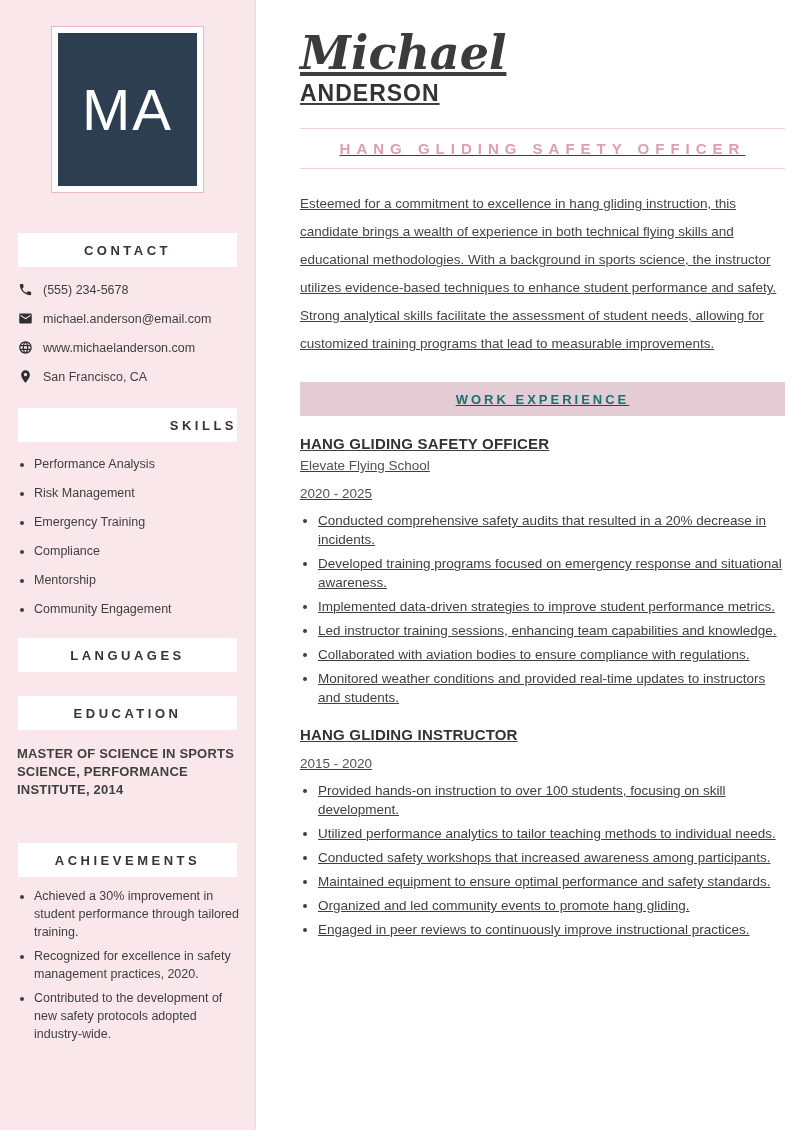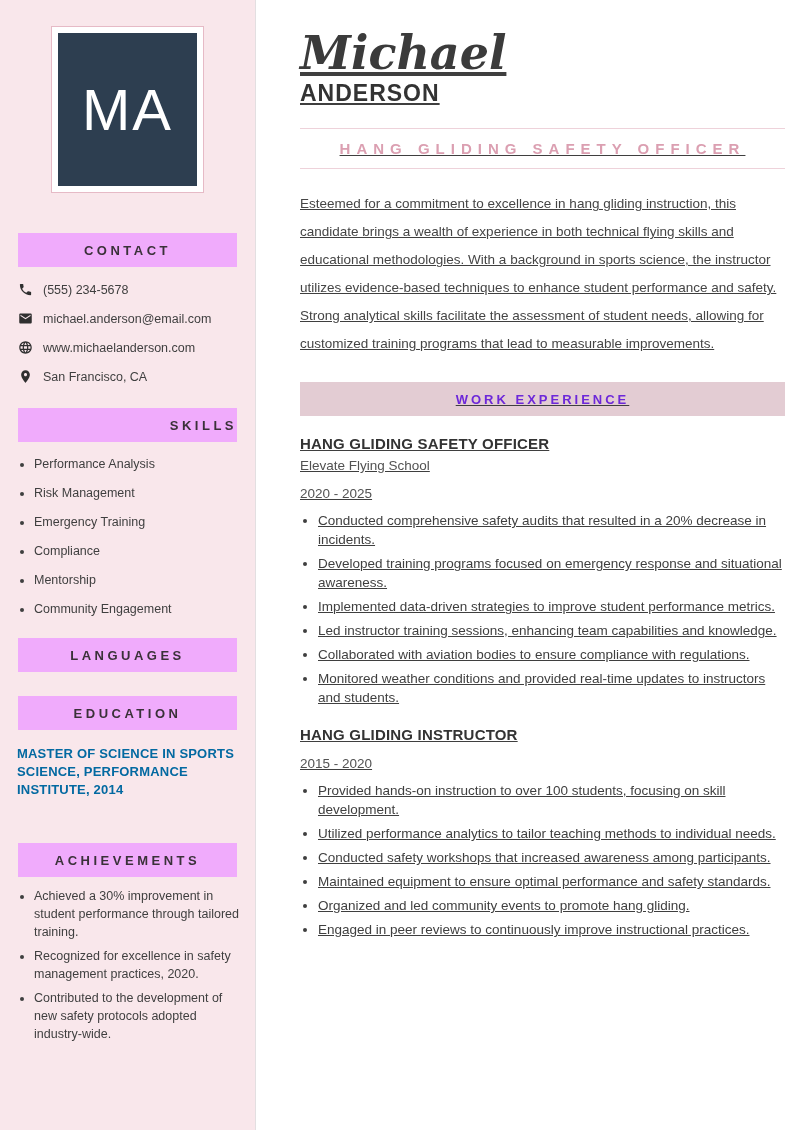--- a/index.html
+++ b/index.html
@@ -33,21 +33,21 @@
   }
   .monogram-box span {
     color: #ffffff;
     font-size: 58px;
     font-weight: 500;
     letter-spacing: 2px;
   }
   .side-header {
     margin: 0 18px;
     height: 34px;
-    background: #f0abfc;
+    background: #ffffff;
     display: flex; align-items: center; justify-content: center;
     font-size: 13px;
     font-weight: 700;
     letter-spacing: 3.5px;
     color: #3a3139;
   }
   .mt-contact { margin-top: 40px; }
   .mt-skills { margin-top: 24px; justify-content: flex-end; }
   .mt-languages { margin-top: 20px; }
   .mt-education { margin-top: 24px; }
@@ -77,21 +77,21 @@
     font-size: 12.5px;
     color: #3f3f3f;
     margin-bottom: 11px;
     line-height: 18px;
   }
   .edu-text {
     margin: 15px 18px 0 17px;
     font-size: 13px;
     font-weight: 700;
     line-height: 18px;
-    color: #0369a1;
+    color: #404040;
     letter-spacing: 0.2px;
   }
   .ach-list { margin-top: 10px; }
   .ach-list li { margin-bottom: 6px; }
 
   
   .main {
     position: absolute; left: 271px; top: 0;
     width: 543px; height: 900px;
     padding: 27px 29px 0 29px;
@@ -130,21 +130,21 @@
     color: #454545;
   }
   .work-banner {
     margin-top: 24px;
     height: 34px;
     background: #e3ccd3;
     display: flex; align-items: center; justify-content: center;
     font-size: 13px;
     font-weight: 700;
     letter-spacing: 3px;
-    color: #6d28d9;
+    color: #0f766e;
   }
   .job { margin-top: 19px; }
   .job-title {
     font-size: 15px;
     font-weight: 700;
     color: #333333;
     letter-spacing: 0.2px;
   }
   .job-company {
     margin-top: 6px;

